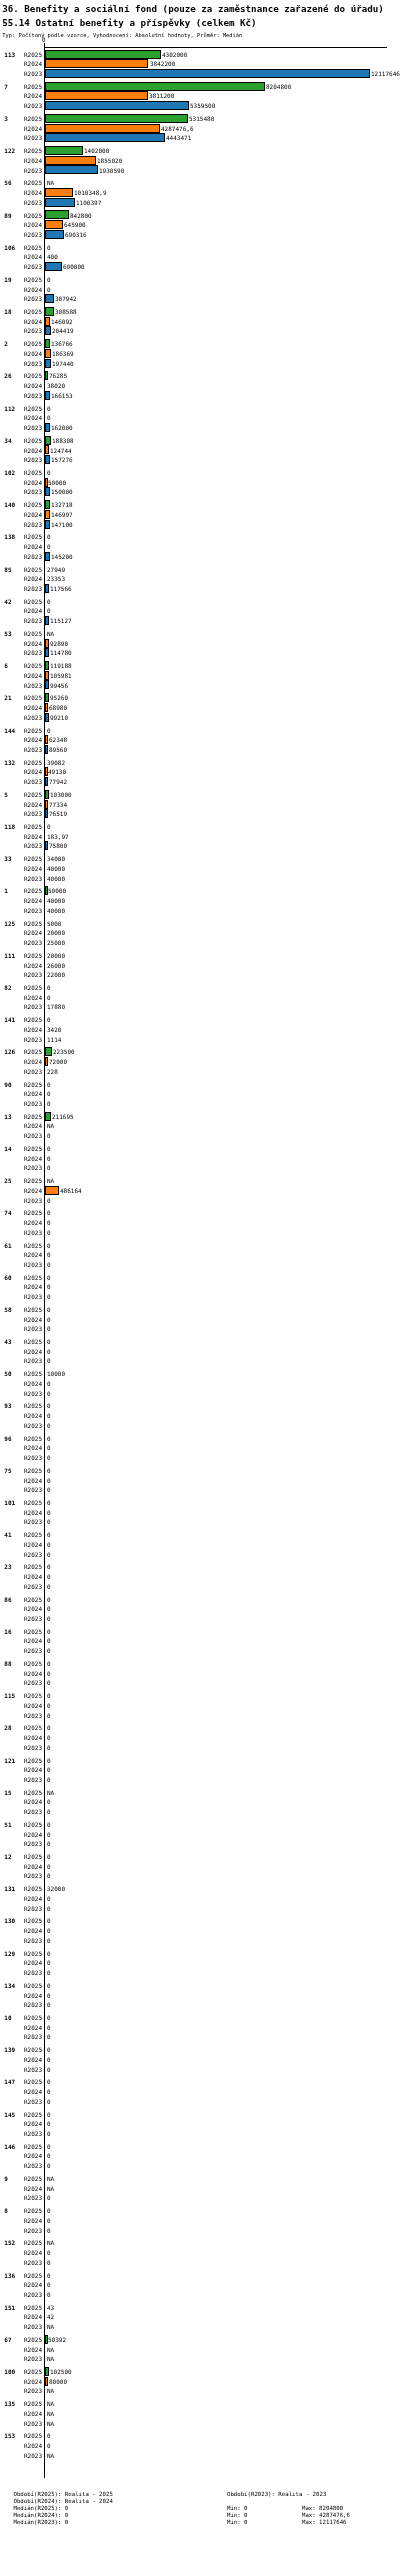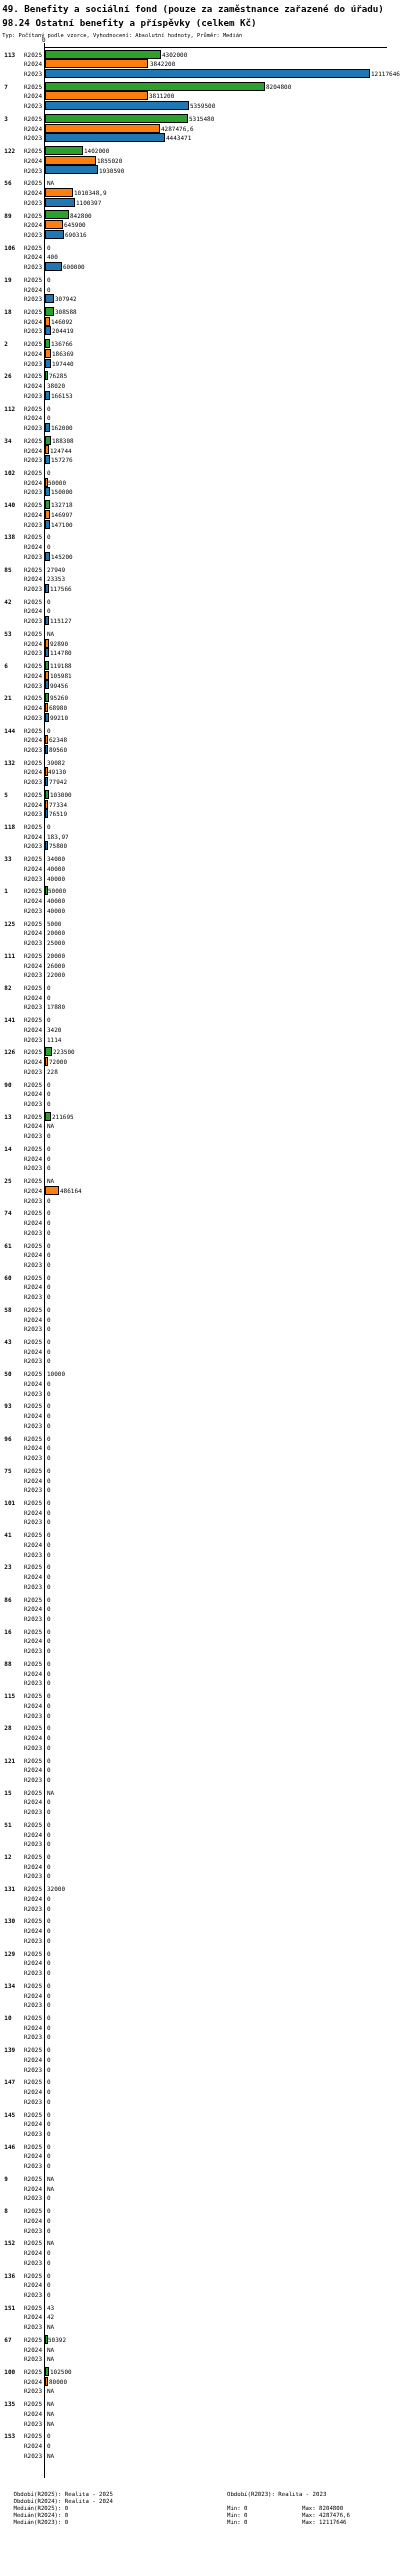--- a/index.html
+++ b/index.html
@@ -21,22 +21,22 @@
   .vlab{position:absolute;top:1.6px;font-size:6px;white-space:nowrap;}
   #footer{position:absolute;left:0;top:2491px;width:405px;}
   .frow{position:relative;height:7px;}
   .fl{position:absolute;left:13.5px;top:0;font-size:5.7px;white-space:nowrap;}
   .fm{position:absolute;left:227px;top:0;font-size:5.7px;white-space:nowrap;}
   .fr{position:absolute;left:302px;top:0;font-size:5.7px;white-space:nowrap;}
 </style>
 </head>
 <body>
 
-<div class="title1">49. Benefity a sociální fond (pouze za zaměstnance zařazené do úřadu)</div>
-<div class="title2">98.24 Ostatní benefity a příspěvky (celkem Kč)</div>
+<div class="title1">36. Benefity a sociální fond (pouze za zaměstnance zařazené do úřadu)</div>
+<div class="title2">55.14 Ostatní benefity a příspěvky (celkem Kč)</div>
 <div class="meta">Typ: Počítaný podle vzorce, Vyhodnocení: Absolutní hodnoty, Průměr: Medián</div>
 
 <div class="zero">0</div>
 <div class="tick"></div>
 <div class="axis-top"></div>
 <div class="axis-left"></div>
 
 <div id="groups">
     <div class="group">
       <span class="gid">113</span>

